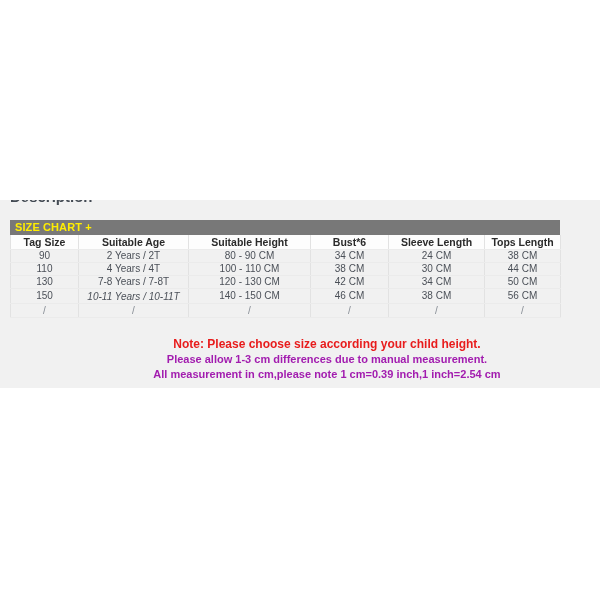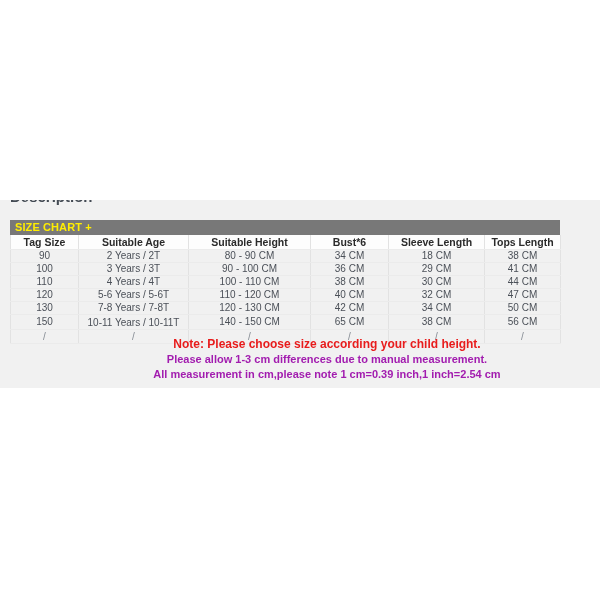--- a/index.html
+++ b/index.html
@@ -93,20 +93,21 @@
     font-size: 10px;
     color: #4b5058;
     height: 12px;
     line-height: 12px;
     white-space: nowrap;
   }
   table.size-table td.wrap {
     white-space: normal;
     line-height: 11px;
     padding: 1px 2px;
+    font-style: italic;
   }
   table.size-table tr.slash-row td {
     color: #888e96;
     height: 13px;
     line-height: 13px;
   }
 
   
   col.c0 { width: 68px; }
   col.c1 { width: 110px; }
@@ -169,60 +170,44 @@
         <th>Sleeve Length</th>
         <th>Tops Length</th>
       </tr>
     </thead>
     <tbody>
       <tr>
         <td>90</td>
         <td>2 Years / 2T</td>
         <td>80 - 90 CM</td>
         <td>34 CM</td>
-        <td>18 CM</td>
+        <td>24 CM</td>
         <td>38 CM</td>
-      </tr>
-      <tr>
-        <td>100</td>
-        <td>3 Years / 3T</td>
-        <td>90 - 100 CM</td>
-        <td>36 CM</td>
-        <td>29 CM</td>
-        <td>41 CM</td>
       </tr>
       <tr>
         <td>110</td>
         <td>4 Years / 4T</td>
         <td>100 - 110 CM</td>
         <td>38 CM</td>
         <td>30 CM</td>
         <td>44 CM</td>
       </tr>
       <tr>
-        <td>120</td>
-        <td>5-6 Years / 5-6T</td>
-        <td>110 - 120 CM</td>
-        <td>40 CM</td>
-        <td>32 CM</td>
-        <td>47 CM</td>
-      </tr>
-      <tr>
         <td>130</td>
         <td>7-8 Years / 7-8T</td>
         <td>120 - 130 CM</td>
         <td>42 CM</td>
         <td>34 CM</td>
         <td>50 CM</td>
       </tr>
       <tr>
         <td>150</td>
         <td class="wrap">10-11 Years / 10-11T</td>
         <td>140 - 150 CM</td>
-        <td>65 CM</td>
+        <td>46 CM</td>
         <td>38 CM</td>
         <td>56 CM</td>
       </tr>
       <tr class="slash-row">
         <td>/</td>
         <td>/</td>
         <td>/</td>
         <td>/</td>
         <td>/</td>
         <td>/</td>

